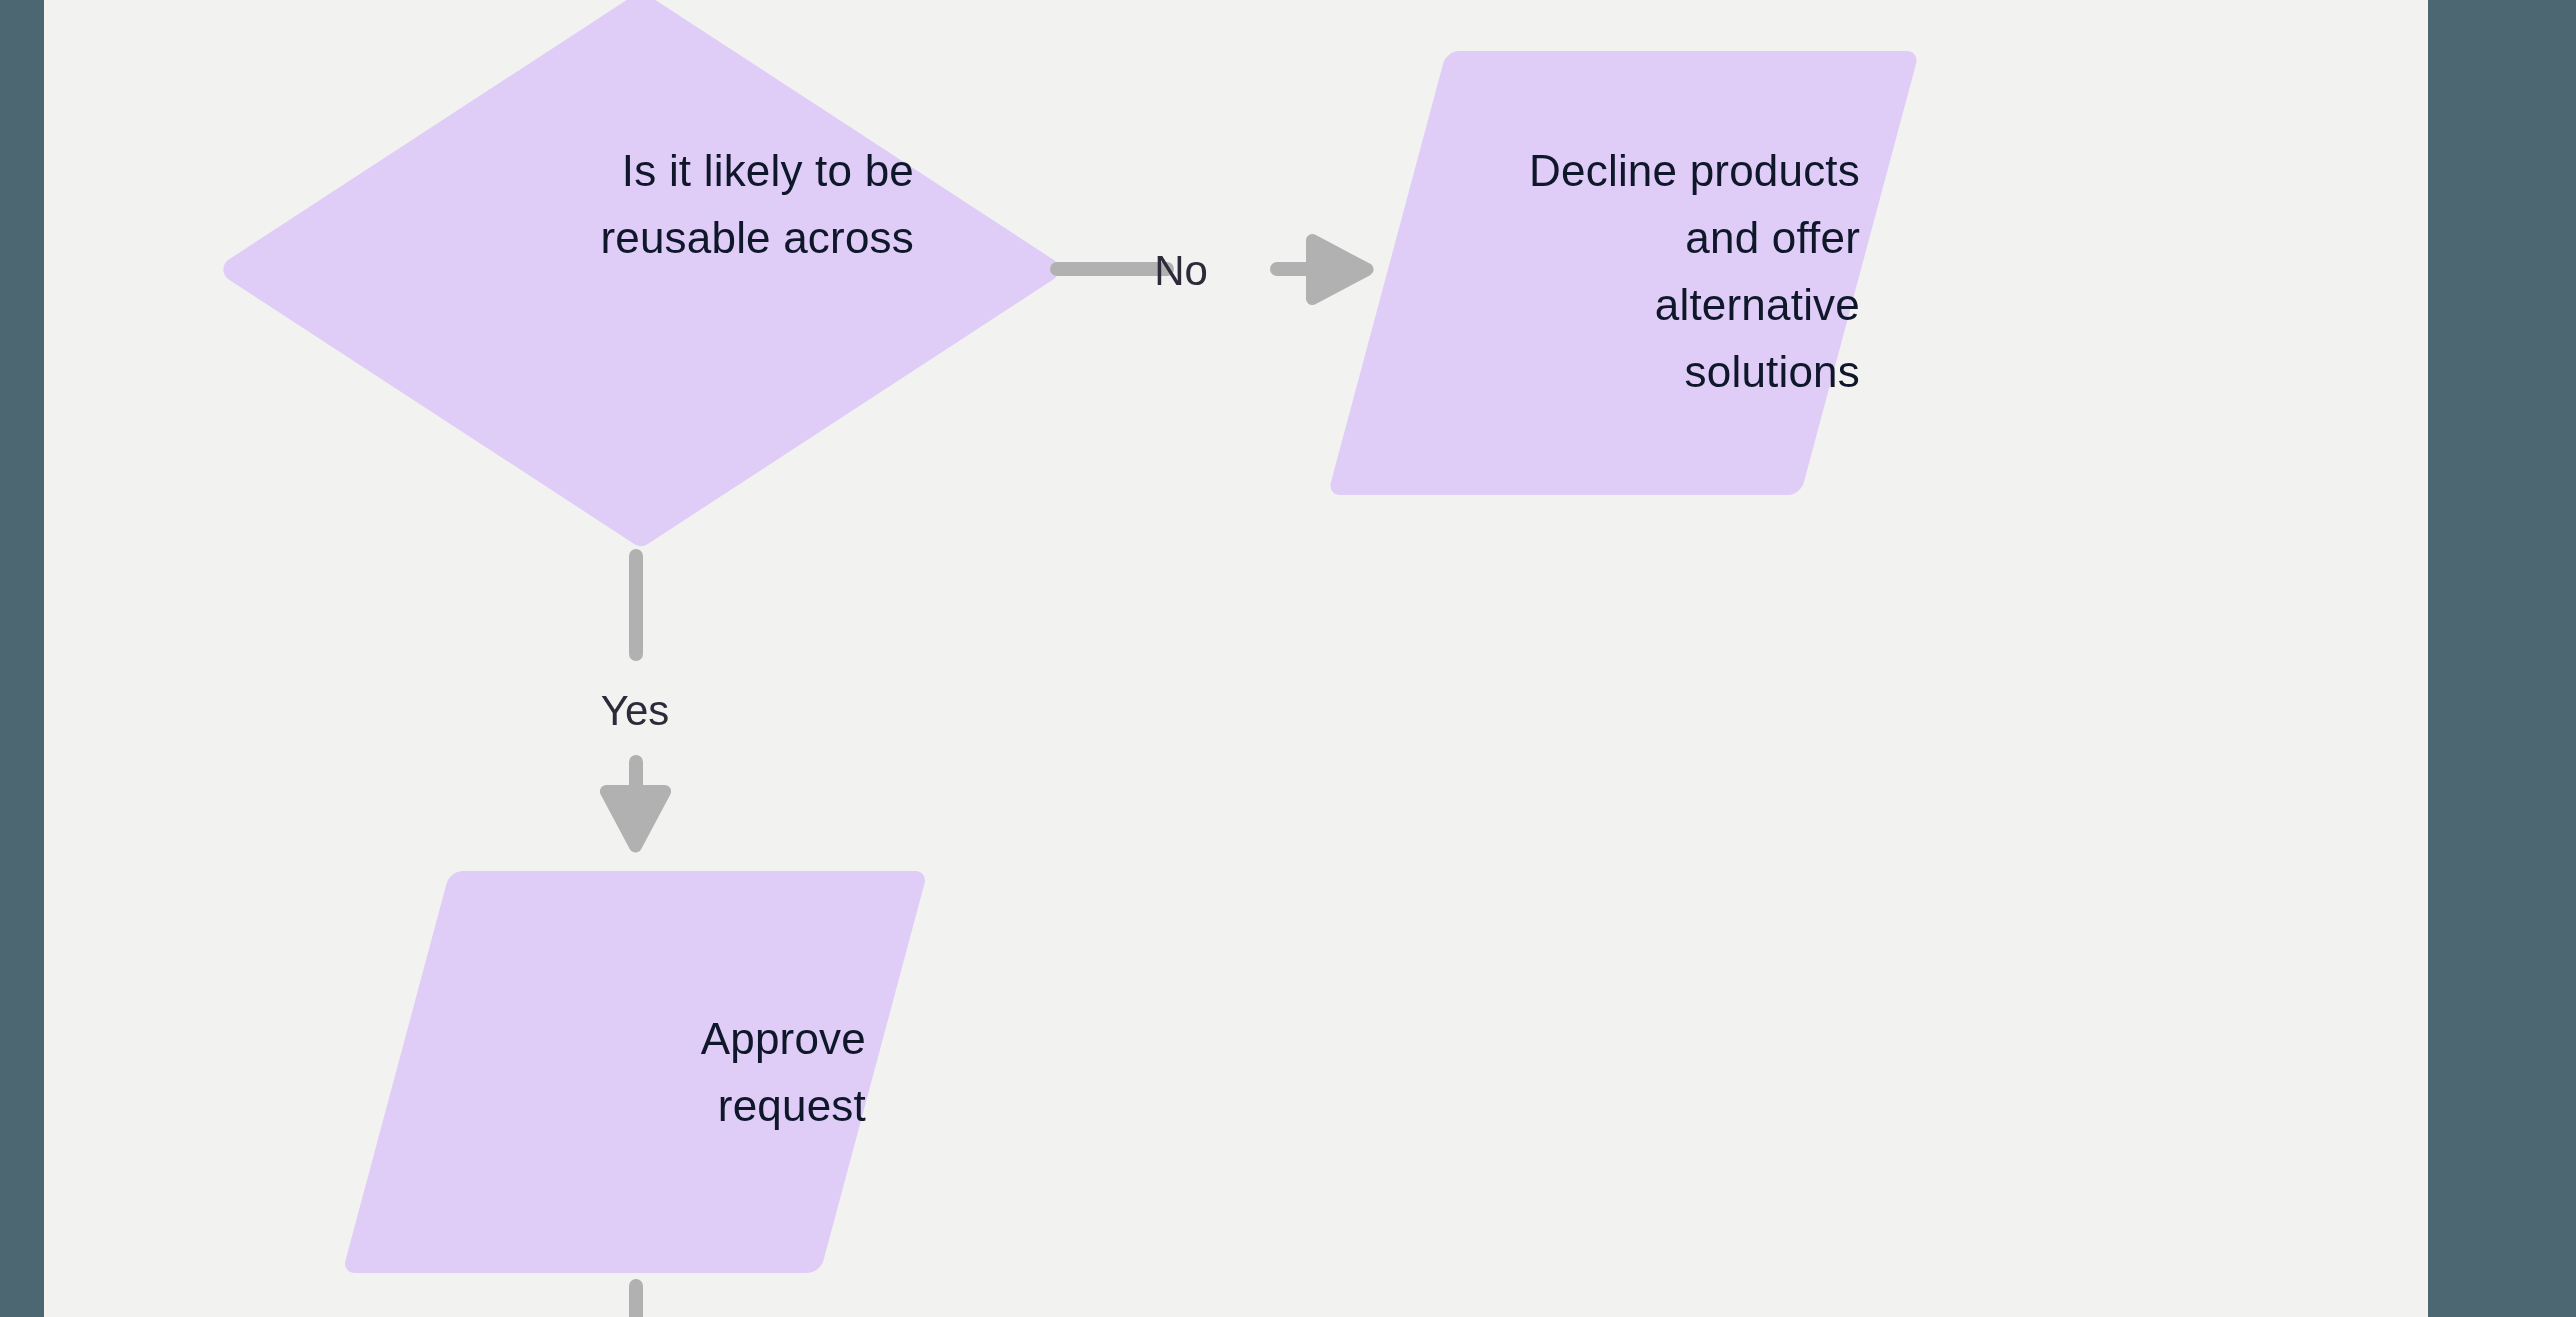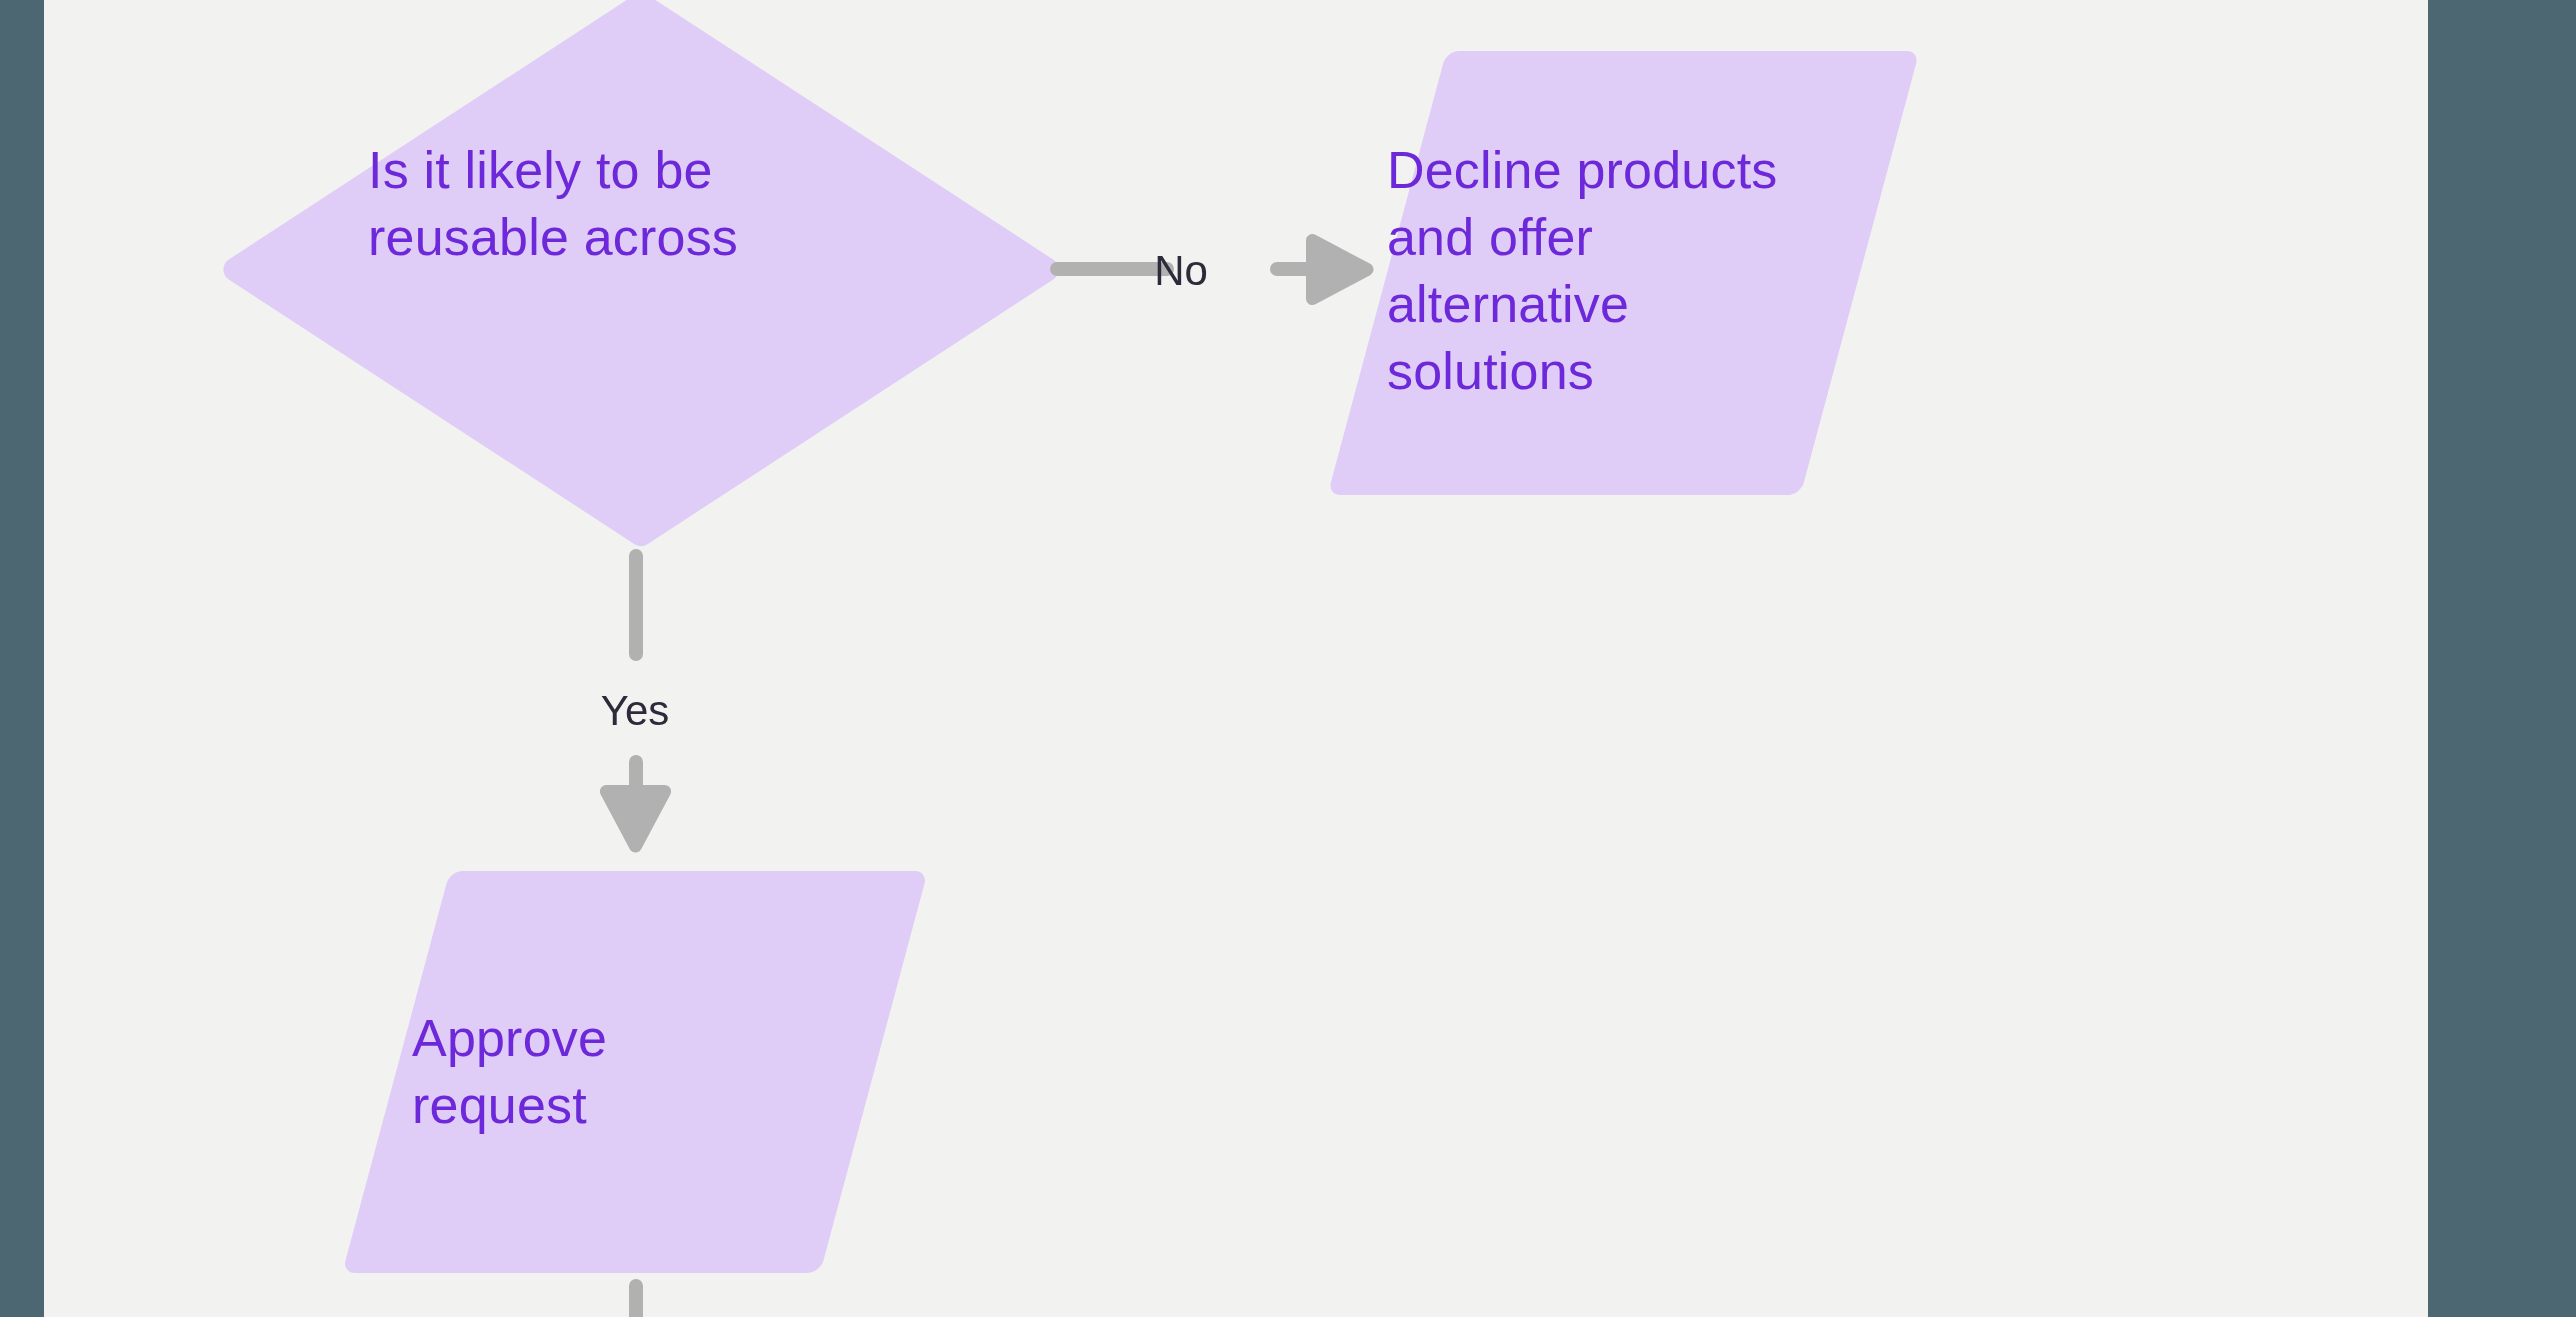--- a/index.html
+++ b/index.html
@@ -34,30 +34,30 @@
     position: absolute;
     background: #E0CDF7;
     border-radius: 12.7px;
     transform: skewX(-15deg);
   }
   .para.decline { left: 1387px; top: 51px;  width: 473px; height: 444px; }
   .para.approve { left: 396px;  top: 871px; width: 478px; height: 402px; }
 
   .node-text {
     position: absolute;
-    text-align: left;
-    color: #6d28d9;
-    font-size: 52px;
+    text-align: right;
+    color: #0f172a;
+    font-size: 44px;
     line-height: 67px;
     letter-spacing: 0.2px;
     pointer-events: none;
   }
   .node-text.decision-text { left: 368px;  top: 137px;  width: 546px; }
   .node-text.decline-text  { left: 1387px; top: 137px;  width: 473px; }
-  .node-text.approve-text  { left: 412px;  top: 1005px; width: 478px; }
+  .node-text.approve-text  { left: 388px;  top: 1005px; width: 478px; }
 
   .conn {
     position: absolute;
     background: #B1B1B1;
     border-radius: 7.3px;
   }
   .conn.no-line-1   { left: 1050px; top: 262px;  width: 124px; height: 13.7px; }
   .conn.no-line-2   { left: 1270px; top: 262px;  width: 47px;  height: 13.7px; }
   .conn.yes-line-1  { left: 629px;  top: 549px;  width: 13.7px;  height: 112px; }
   .conn.yes-line-2  { left: 629px;  top: 755px;  width: 13.7px;  height: 38px; }

